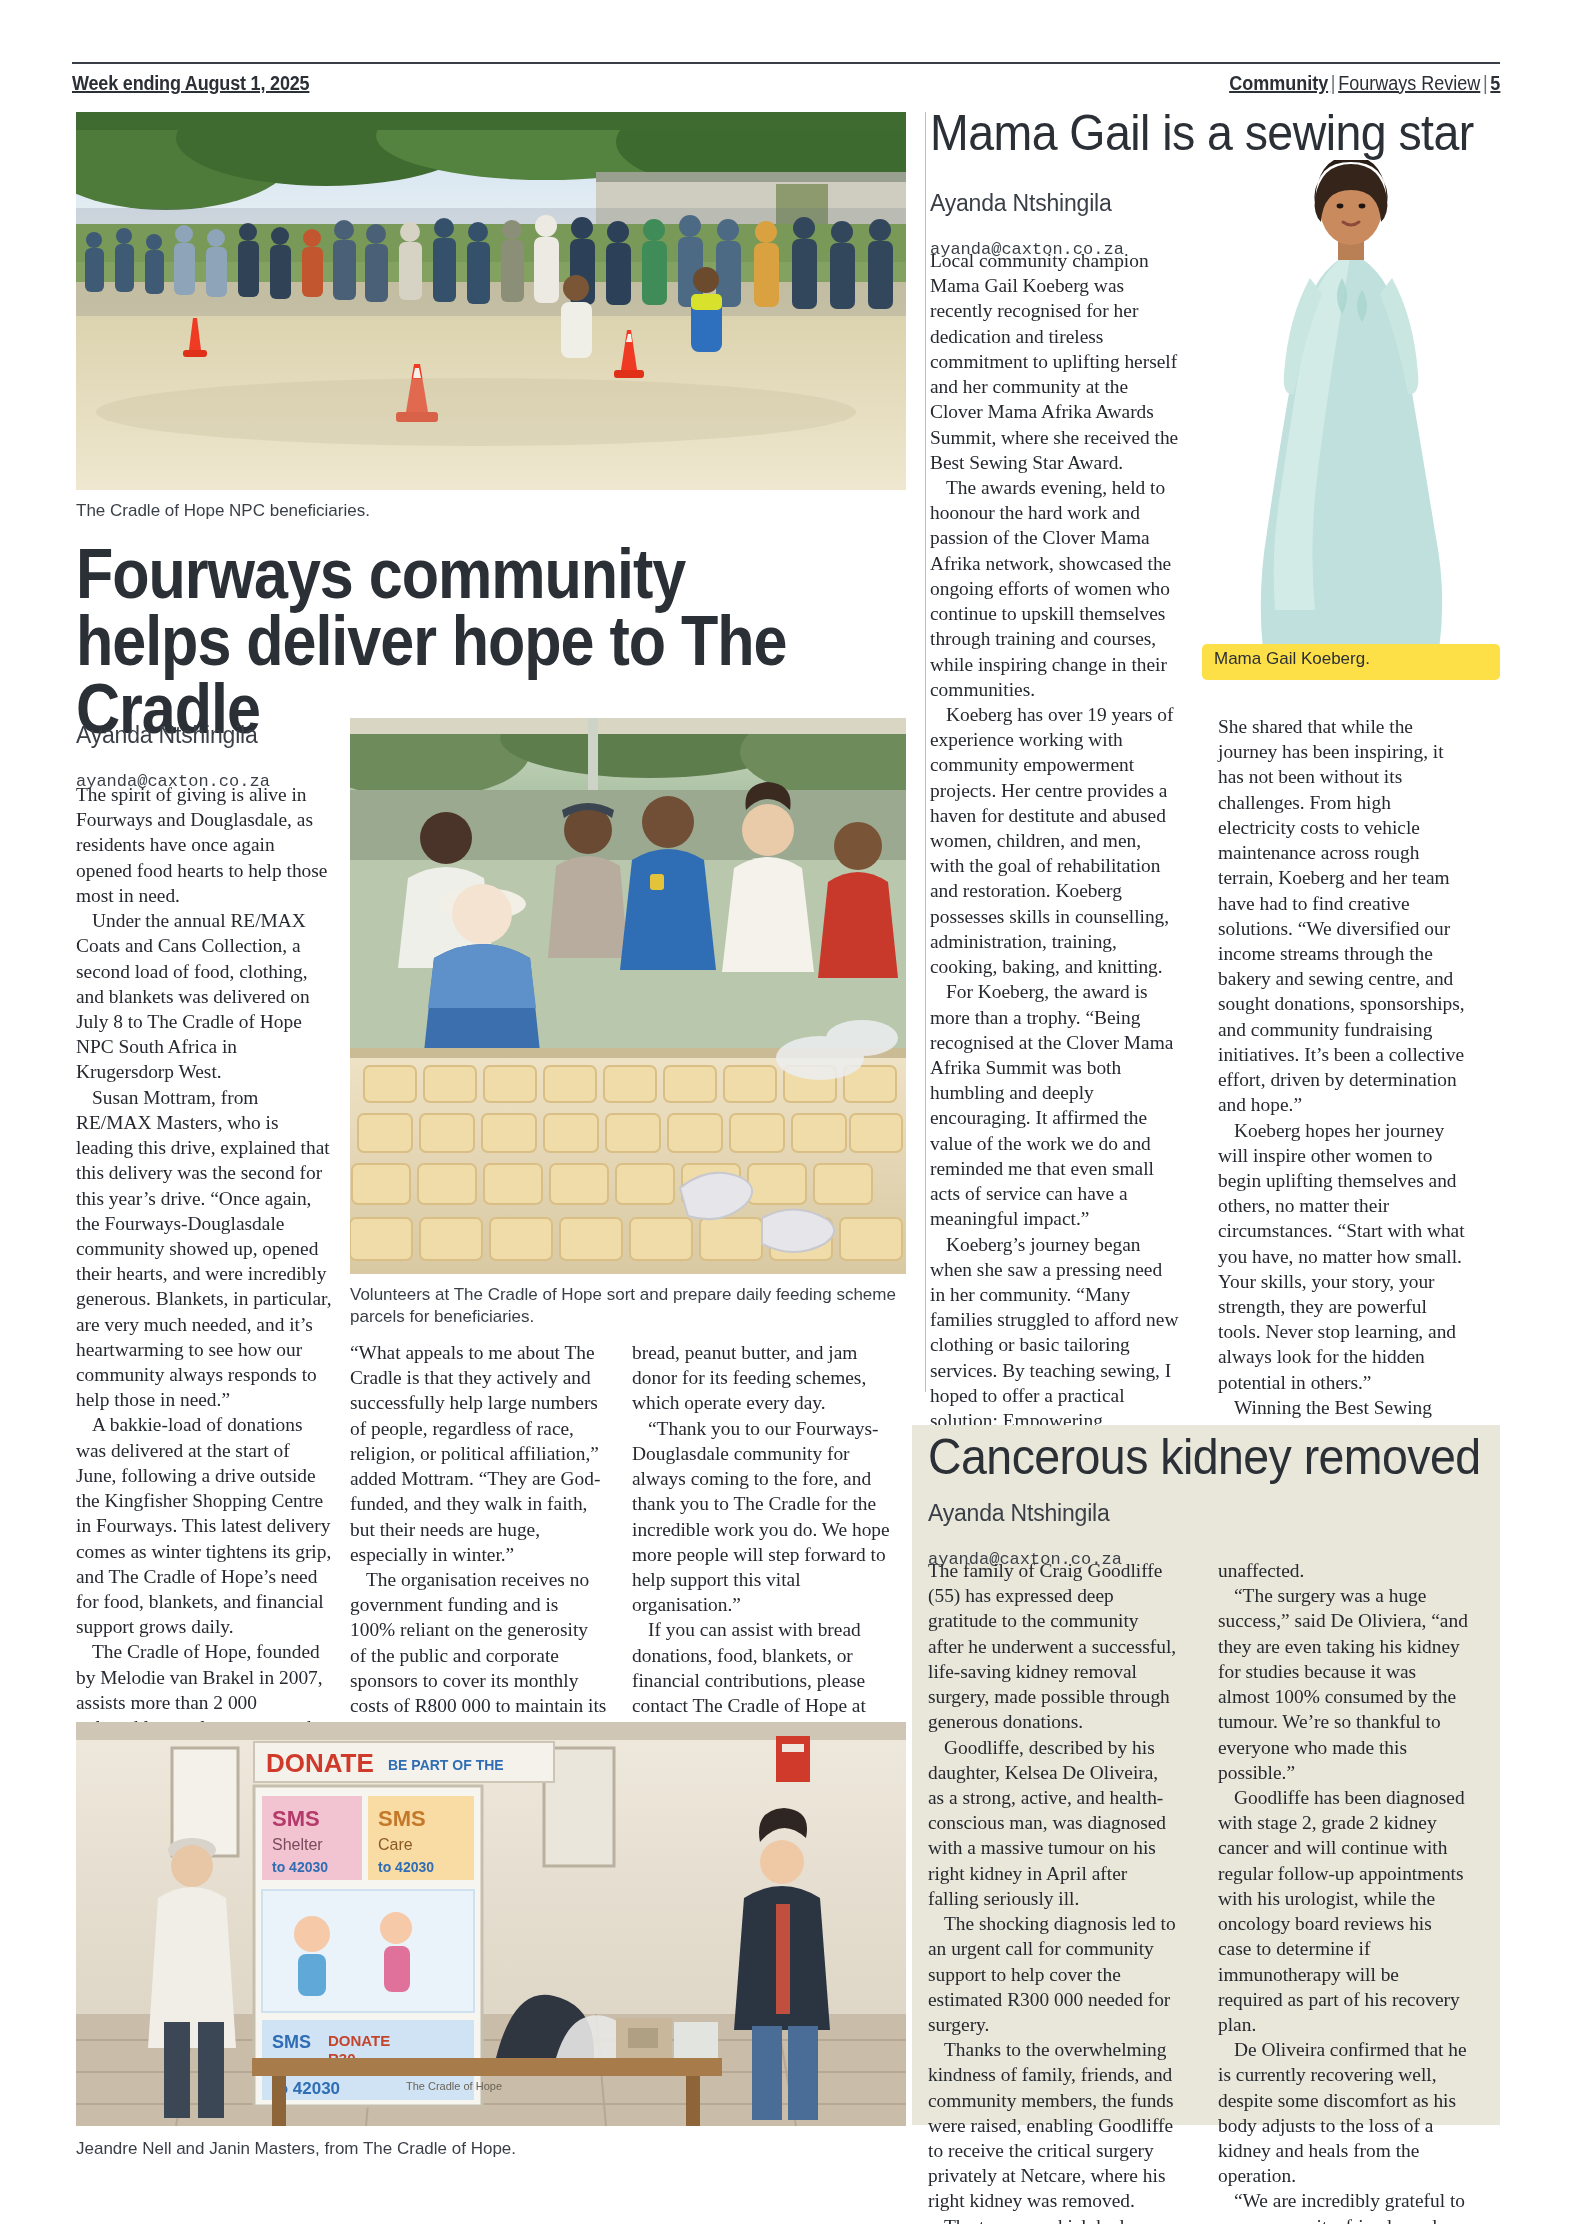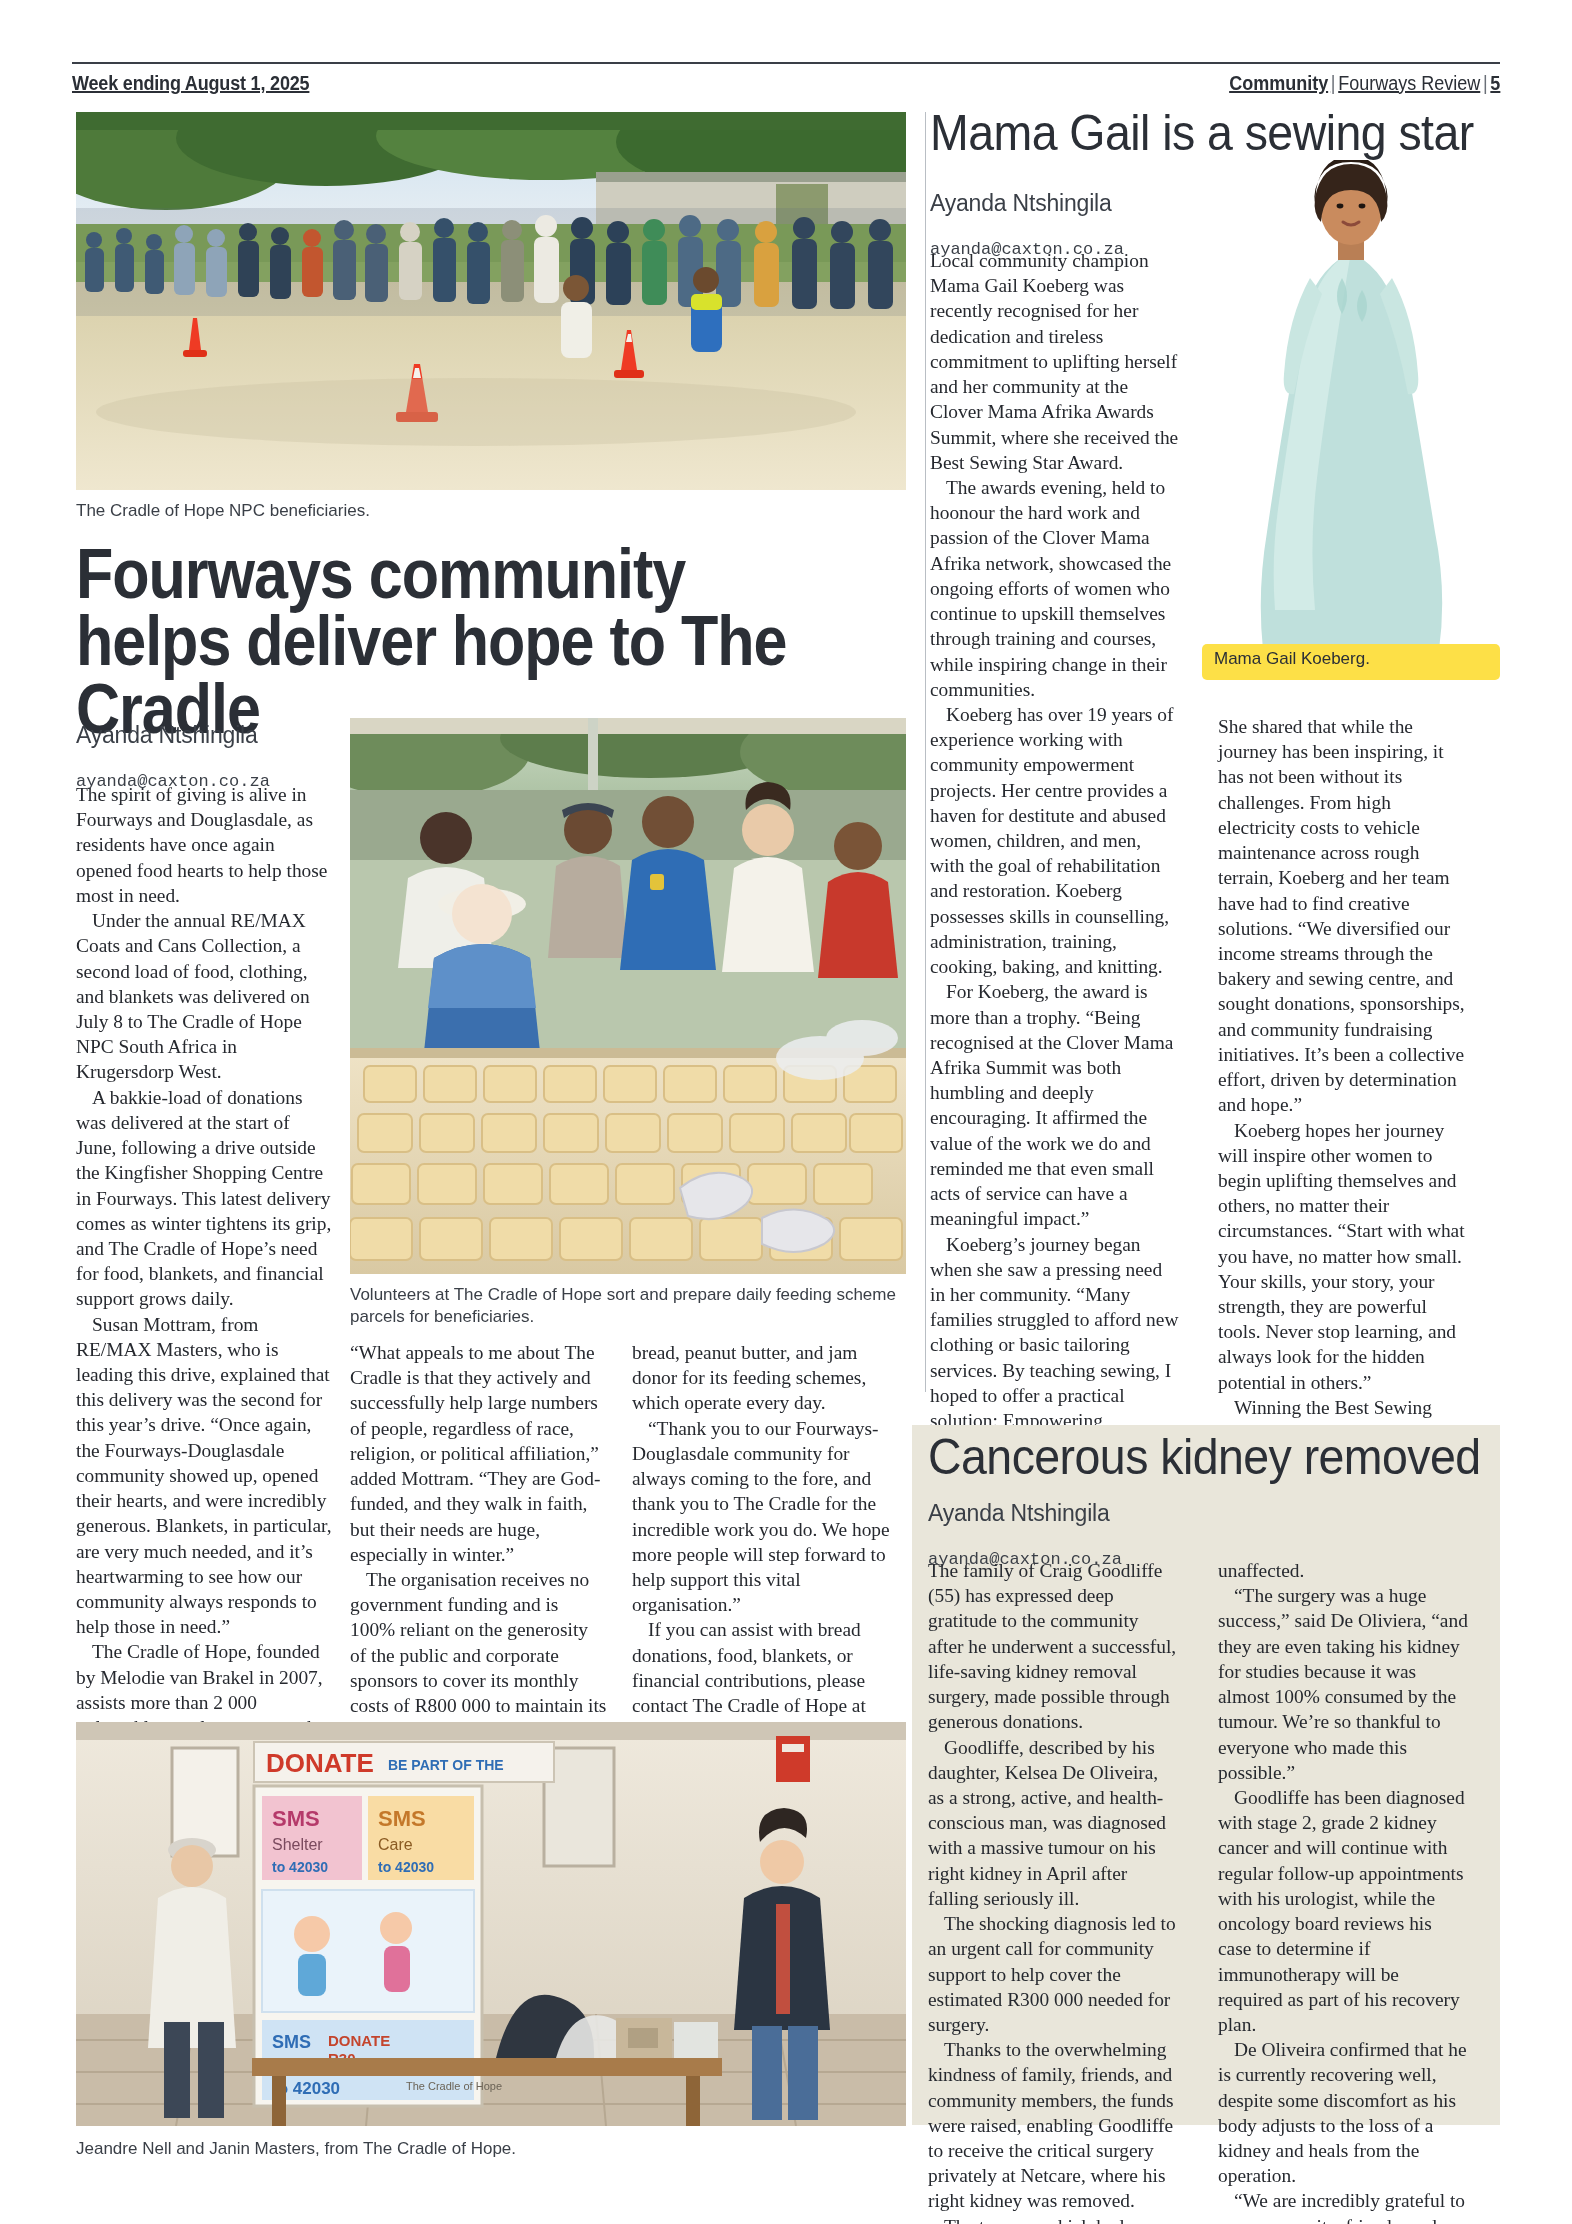--- a/index.html
+++ b/index.html
@@ -299,22 +299,22 @@
   <div class="caption" style="left:76px; top:500px; width:600px;">The Cradle of Hope NPC beneficiaries.</div>
 
   <div class="main-headline">Fourways community helps deliver hope to The Cradle</div>
 
   <div class="byline-name" style="left:76px; top:722px;">Ayanda Ntshingila</div>
   <div class="byline-mail" style="left:76px; top:748px;">ayanda@caxton.co.za</div>
 
   <div class="col" style="left:76px; top:782px; width:258px;">
     <p class="first">The spirit of giving is alive in Fourways and Douglasdale, as residents have once again opened food hearts to help those most in need.</p>
     <p>Under the annual RE/MAX Coats and Cans Collection, a second load of food, clothing, and blankets was delivered on July 8 to The Cradle of Hope NPC South Africa in Krugersdorp West.</p>
+    <p>Susan Mottram, from RE/MAX Masters, who is leading this drive, explained that this delivery was the second for this year’s drive. “Once again, the Fourways-Douglasdale community showed up, opened their hearts, and were incredibly generous. Blankets, in particular, are very much needed, and it’s heartwarming to see how our community always responds to help those in need.”</p>
     <p>A bakkie-load of donations was delivered at the start of June, following a drive outside the Kingfisher Shopping Centre in Fourways. This latest delivery comes as winter tightens its grip, and The Cradle of Hope’s need for food, blankets, and financial support grows daily.</p>
-    <p>Susan Mottram, from RE/MAX Masters, who is leading this drive, explained that this delivery was the second for this year’s drive. “Once again, the Fourways-Douglasdale community showed up, opened their hearts, and were incredibly generous. Blankets, in particular, are very much needed, and it’s heartwarming to see how our community always responds to help those in need.”</p>
     <p>The Cradle of Hope, founded by Melodie van Brakel in 2007, assists more than 2 000 vulnerable people every month, with a particular focus on abused, abandoned, and at-risk women and children. It runs 15 active people-upliftment programmes, including safe homes for women and children, public feeding schemes that provide meals to 500 people daily, and substance dependency recovery support.</p>
   </div>
 
   <div class="photo" style="left:350px; top:718px; width:556px; height:556px;">
     <svg viewBox="0 0 556 556" preserveAspectRatio="none" aria-hidden="true">
       <defs>
         <linearGradient id="tentg" x1="0" y1="0" x2="0" y2="1">
           <stop offset="0%" stop-color="#c9d9c2"></stop>
             <stop offset="100%" stop-color="#a9bfa0"></stop>
         </linearGradient>

